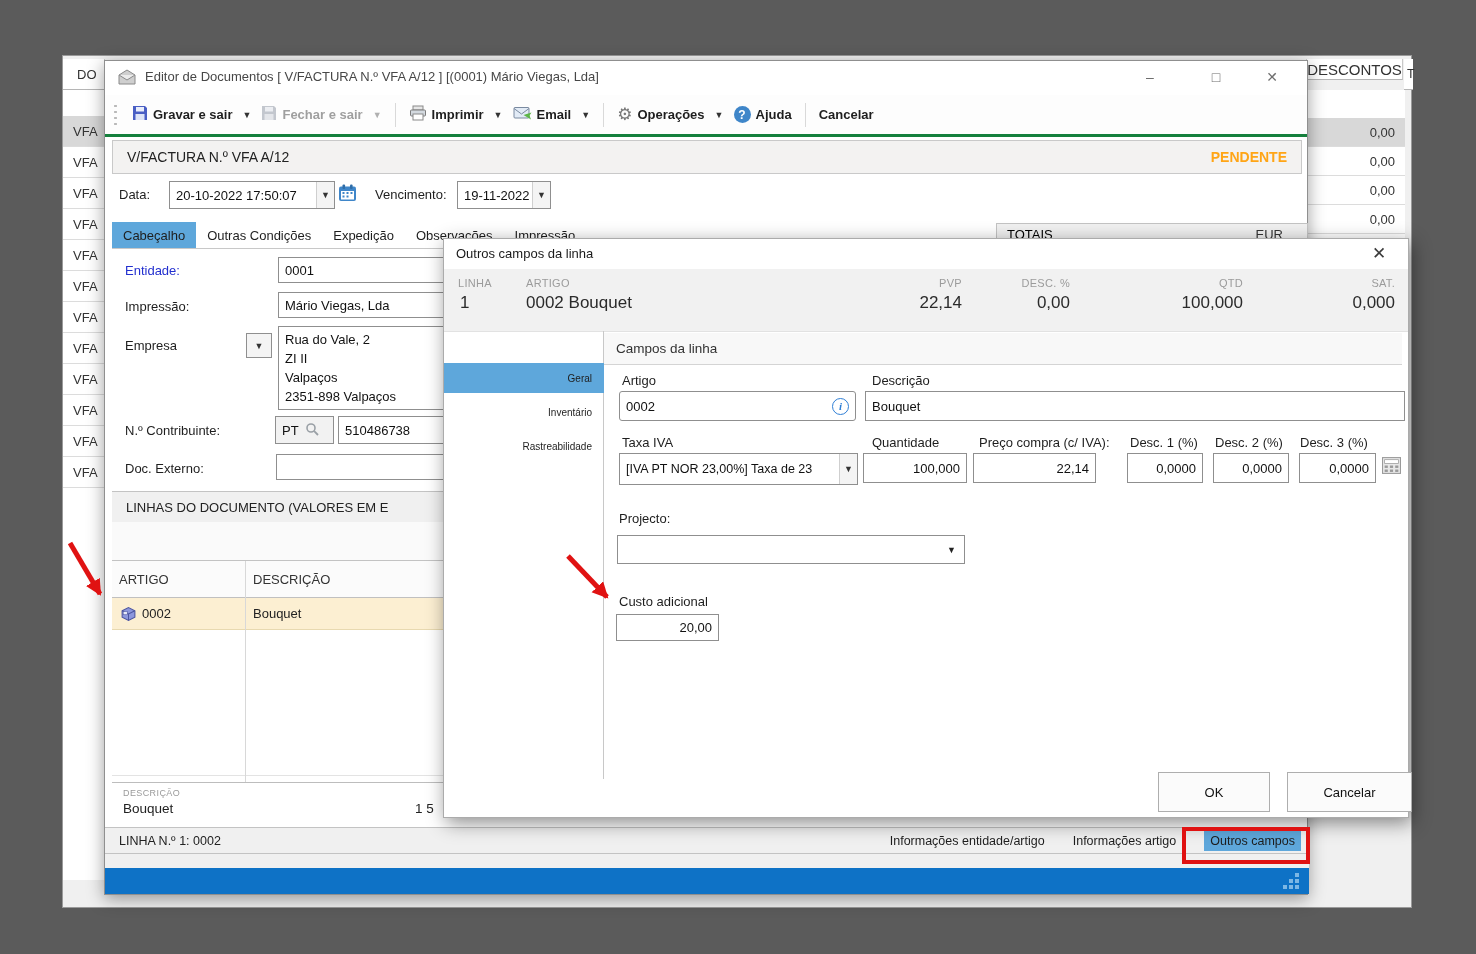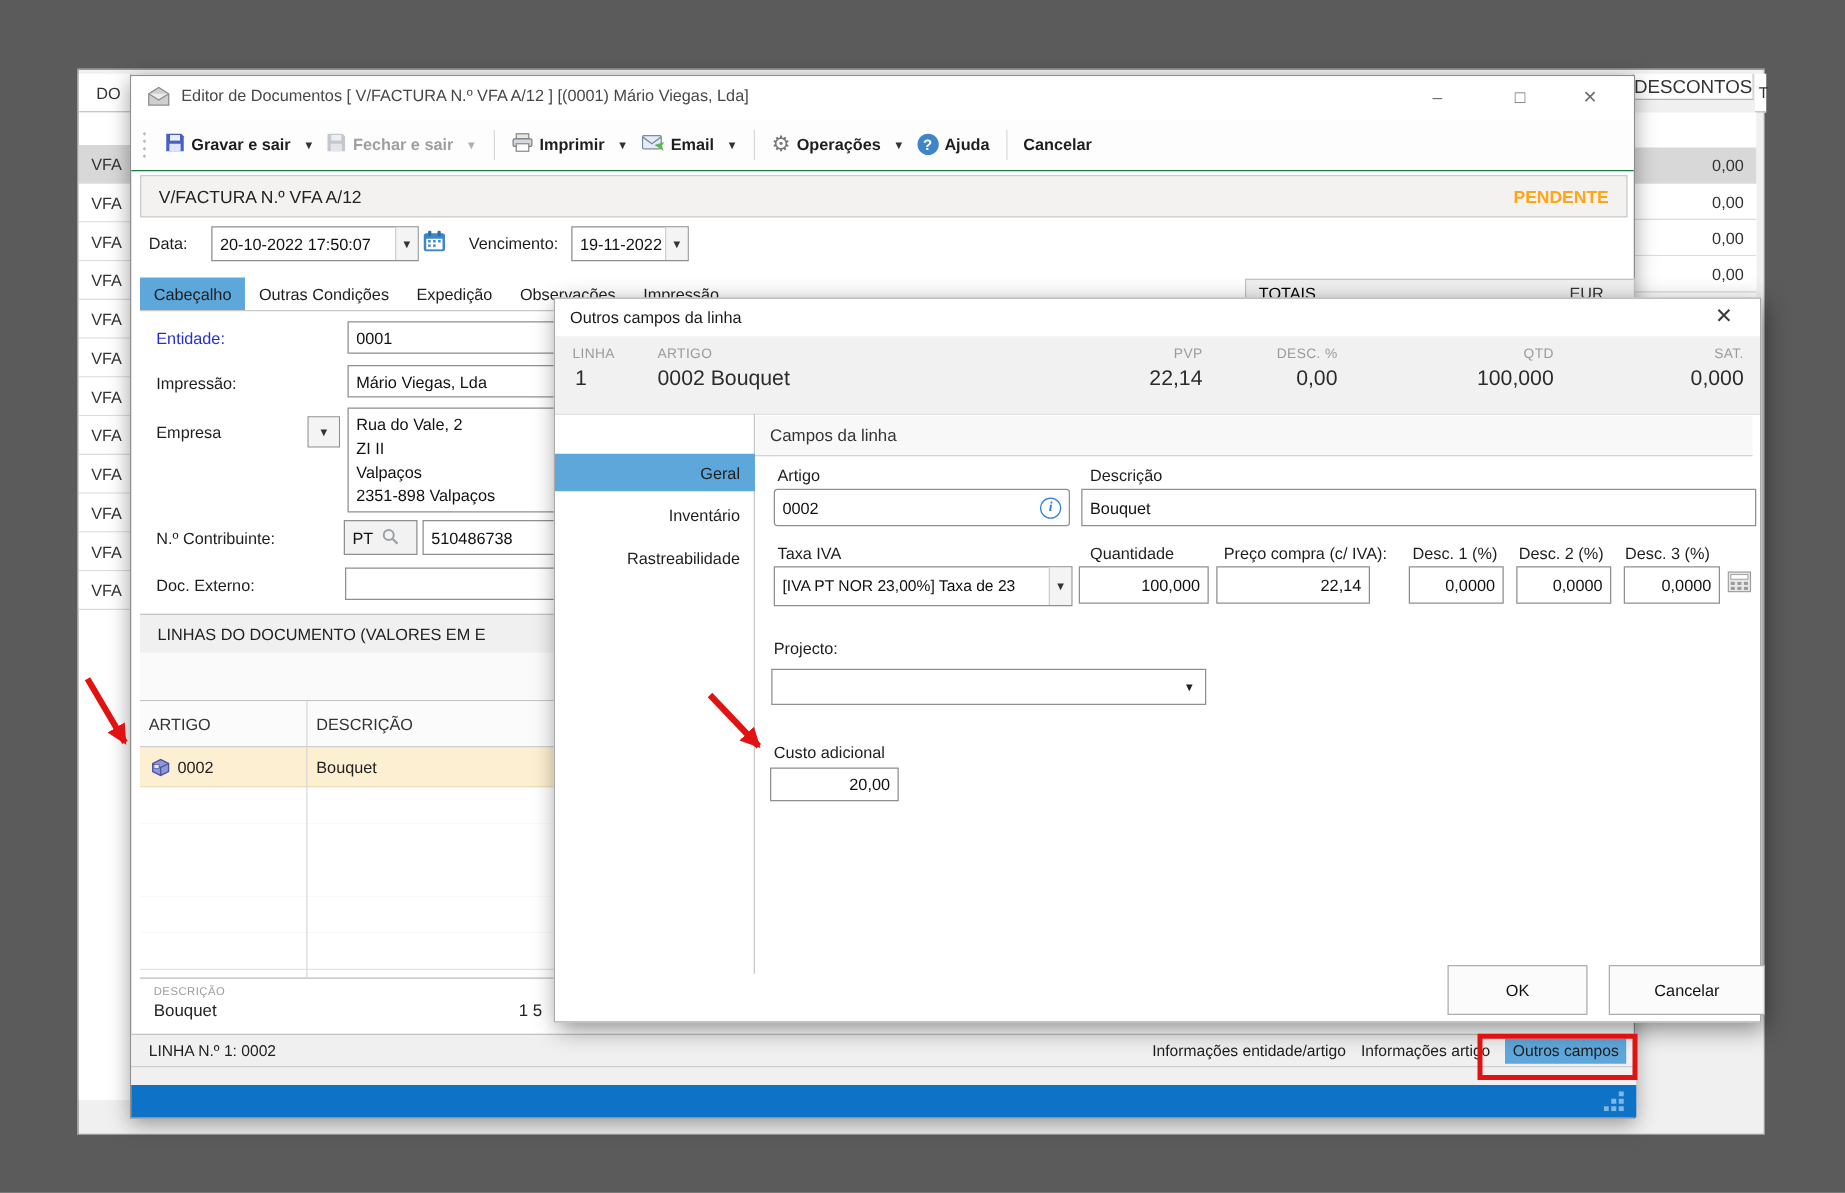--- a/index.html
+++ b/index.html
@@ -6,50 +6,50 @@
   #stage{position:relative;width:1476px;height:954px;background:#5b5b5b;overflow:hidden;}
   .abs{position:absolute;box-sizing:border-box;}
   .txt{position:absolute;white-space:nowrap;box-sizing:border-box;}
   
   #bgwin{left:62px;top:55px;width:1350px;height:853px;background:#f0f0f0;border:1px solid #9a9a9a;}
   .bg-cell{position:absolute;box-sizing:border-box;font-size:13px;color:#333;background:#fff;border-bottom:1px solid #dcdcdc;display:flex;align-items:center;}
   .bg-cell.sel{background:#d8d8d8;}
   
   #editor{left:104px;top:60px;width:1204px;height:835px;background:#fff;border:1px solid #8f8f8f;box-shadow:0 4px 16px rgba(0,0,0,.38);}
   .titlebar-btn{position:absolute;width:30px;height:22px;top:5px;color:#6e6e6e;font-size:14px;display:flex;align-items:center;justify-content:center;}
-  .toolbar{position:absolute;left:0;top:34px;width:100%;height:42px;background:#fdfdfd;border-bottom:1px solid #15803d;display:flex;align-items:center;padding-left:8px;box-sizing:border-box;gap:6px;}
+  .toolbar{position:absolute;left:0;top:34px;width:100%;height:42px;background:#fdfdfd;border-bottom:3px solid #15803d;display:flex;align-items:center;padding-left:8px;box-sizing:border-box;gap:6px;}
   .tb-item{display:flex;align-items:center;gap:5px;font-size:13px;font-weight:700;color:#1e1e1e;padding:4px 2px;}
   .tb-item.disabled{color:#9f9f9f;font-weight:700;}
   .caret{font-size:9px;color:#333;padding:0 2px;}
   .caret.gray{color:#b0b0b0;}
   .tb-sep{width:1px;height:24px;background:#d9d9d9;margin:0 5px;}
   .grip{width:5px;height:24px;background-image:radial-gradient(circle,#b9b9b9 1.1px,transparent 1.3px);background-size:5px 6px;margin-right:6px;}
   .dochdr{position:absolute;left:7px;top:79px;width:1190px;height:34px;background:#f3f2f1;border:1px solid #c9c9c9;display:flex;align-items:center;justify-content:space-between;padding:0 14px;box-sizing:border-box;}
   .combo{position:absolute;background:#fff;border:1px solid #8f8f8f;display:flex;align-items:center;font-size:13px;color:#111;}
   .combo .cv{flex:1;padding:0 6px;overflow:hidden;white-space:nowrap;}
   .combo .cbtn{width:17px;align-self:stretch;border-left:1px solid #cfcfcf;display:flex;align-items:center;justify-content:center;font-size:9px;color:#333;background:#f4f4f4;}
   .tab{display:inline-flex;align-items:center;height:26px;padding:0 11px;font-size:13px;color:#1e1e1e;}
   .tab.sel{background:#5ea7db;}
   .field{position:absolute;background:#fff;border:1px solid #8f8f8f;font-size:13px;color:#111;padding:0 6px;box-sizing:border-box;font-family:inherit;}
   input.field{outline:none;}
   .num{text-align:right;}
   .bluelbl{color:#2330cf;}
   .sechdr{position:absolute;left:7px;width:1190px;background:#f0f0f0;border-top:1px solid #c3c3c3;border-bottom:1px solid #c3c3c3;display:flex;align-items:center;font-size:13px;color:#222;}
   .erow{position:absolute;left:7px;width:1190px;height:29px;background:#fff;border-bottom:1px solid #e3e3e3;}
   .coldiv{position:absolute;width:1px;background:#d8d8d8;}
   .statusbar{position:absolute;left:0px;top:766px;width:1204px;height:27px;background:#f0f0f0;border-top:1px solid #c3c3c3;border-bottom:1px solid #c3c3c3;display:flex;align-items:center;justify-content:space-between;padding:0 8px 0 14px;box-sizing:border-box;font-size:12.5px;color:#222;}
-  .links{display:flex;align-items:center;gap:12px;font-size:12.5px;color:#1e1e1e;}
+  .links{display:flex;align-items:center;gap:28px;font-size:12.5px;color:#1e1e1e;}
   .hl-blue{background:#5ea7db;padding:3px 6px;}
   .bluebar{position:absolute;left:0;top:807px;width:1204px;height:26px;background:#0e72c6;}
   
   #dialog{left:443px;top:238px;width:966px;height:580px;background:#fff;border:1px solid #ababab;box-shadow:3px 5px 18px rgba(0,0,0,.45);}
   .dhdr{position:absolute;left:0;top:30px;width:100%;height:62px;background:#f1f1f1;border-bottom:1px solid #e2e2e2;}
   .dh-lbl{position:absolute;top:8px;font-size:11px;color:#9b9b9b;letter-spacing:.3px;}
   .dh-val{position:absolute;top:24px;font-size:17px;color:#2b2b2b;}
-  .dtab{position:absolute;left:0;width:160px;height:30px;display:flex;align-items:center;justify-content:flex-end;padding-right:12px;font-size:13px;color:#1e1e1e;box-sizing:border-box;}
+  .dtab{position:absolute;left:0;width:160px;height:30px;display:flex;align-items:center;justify-content:flex-end;padding-right:12px;font-size:10px;color:#1e1e1e;box-sizing:border-box;}
   .dtab.sel{background:#5ea7db;}
   .flbl{position:absolute;font-size:13px;color:#1e1e1e;white-space:nowrap;}
   .btn{position:absolute;background:#fbfbfb;border:1px solid #aeaeae;display:flex;align-items:center;justify-content:center;font-size:13px;color:#111;}
   .info-i{width:15px;height:15px;border:1.6px solid #2f7fd6;border-radius:50%;color:#2f7fd6;font:italic bold 11px "Liberation Serif",serif;display:inline-flex;align-items:center;justify-content:center;}
   .help-c{width:17px;height:17px;border-radius:50%;background:#3f86c9;color:#fff;font-weight:bold;font-size:12px;display:inline-flex;align-items:center;justify-content:center;}
   .overlay{position:absolute;left:0;top:0;z-index:50;pointer-events:none;}
 </style>
 </head>
 <body>
 

